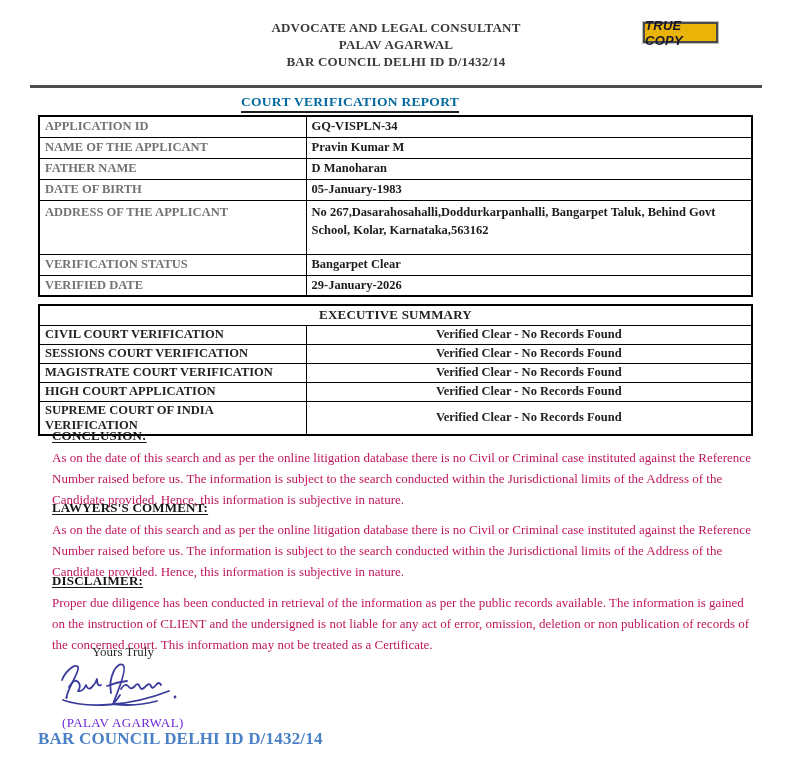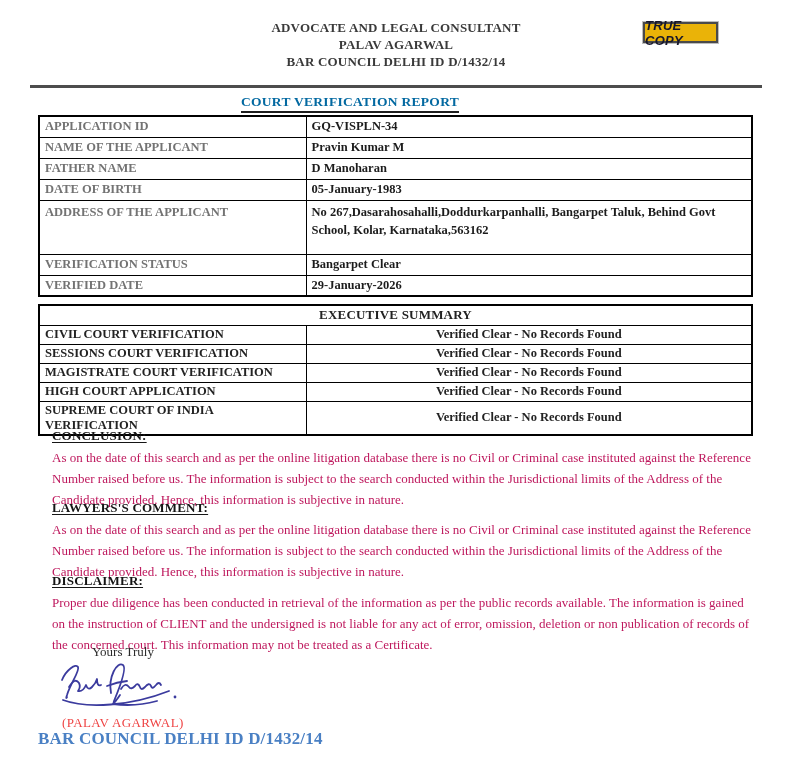--- a/index.html
+++ b/index.html
@@ -49,21 +49,21 @@
     font-size:13px; font-weight:bold; color:#151515; display:inline-block;
     text-decoration:underline; text-underline-offset:2px; margin-bottom:3px; letter-spacing:.2px;
   }
   .section p { font-size:13px; line-height:21px; color:#be185d; }
   .sec-conclusion { top:426px; }
   .sec-comment   { top:498px; }
   .sec-disclaimer{ top:571px; }
   
   .salutation { position:absolute; top:644px; left:92px; font-size:13px; color:#2a2a2a; }
   .signature-svg { position:absolute; top:656px; left:55px; }
-  .signer-name { position:absolute; top:715px; left:62px; font-size:13px; color:#ef4444; letter-spacing:.4px; }
+  .signer-name { position:absolute; top:715px; left:62px; font-size:13px; color:#6d28d9; letter-spacing:.4px; }
   .bar-line {
     position:absolute; top:729px; left:38px; font-size:17px; font-weight:bold;
     color:#4a80c4; letter-spacing:.2px;
   }
 </style>
 </head>
 <body>
 
 <div class="page">
 

